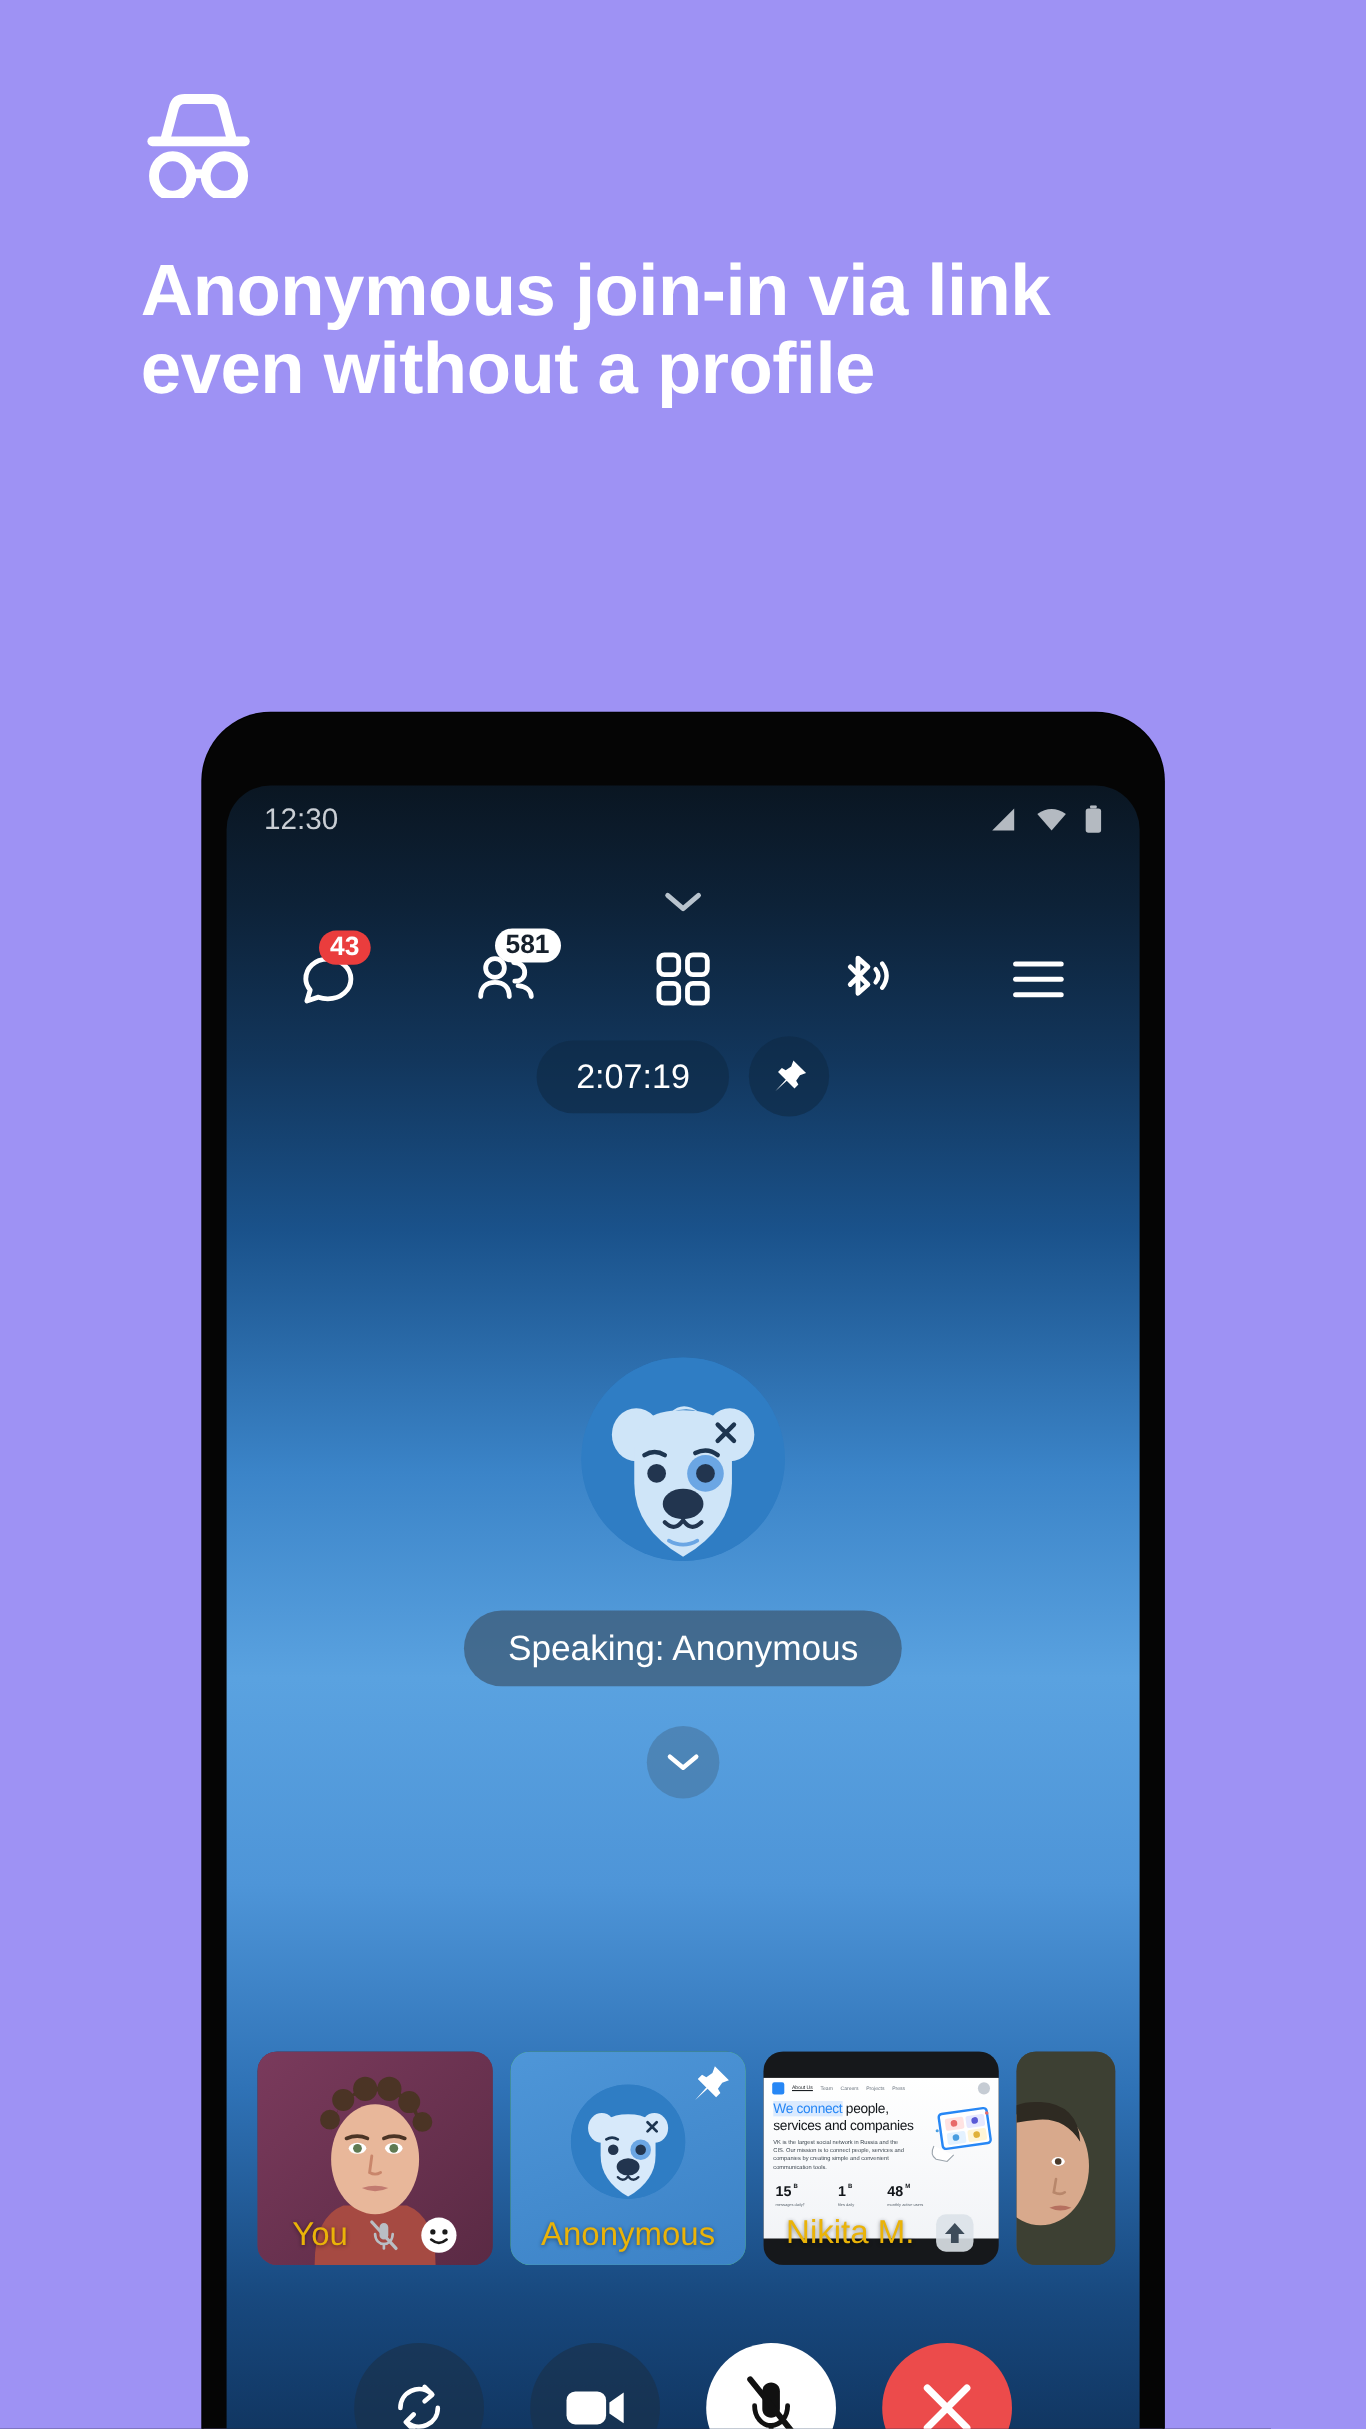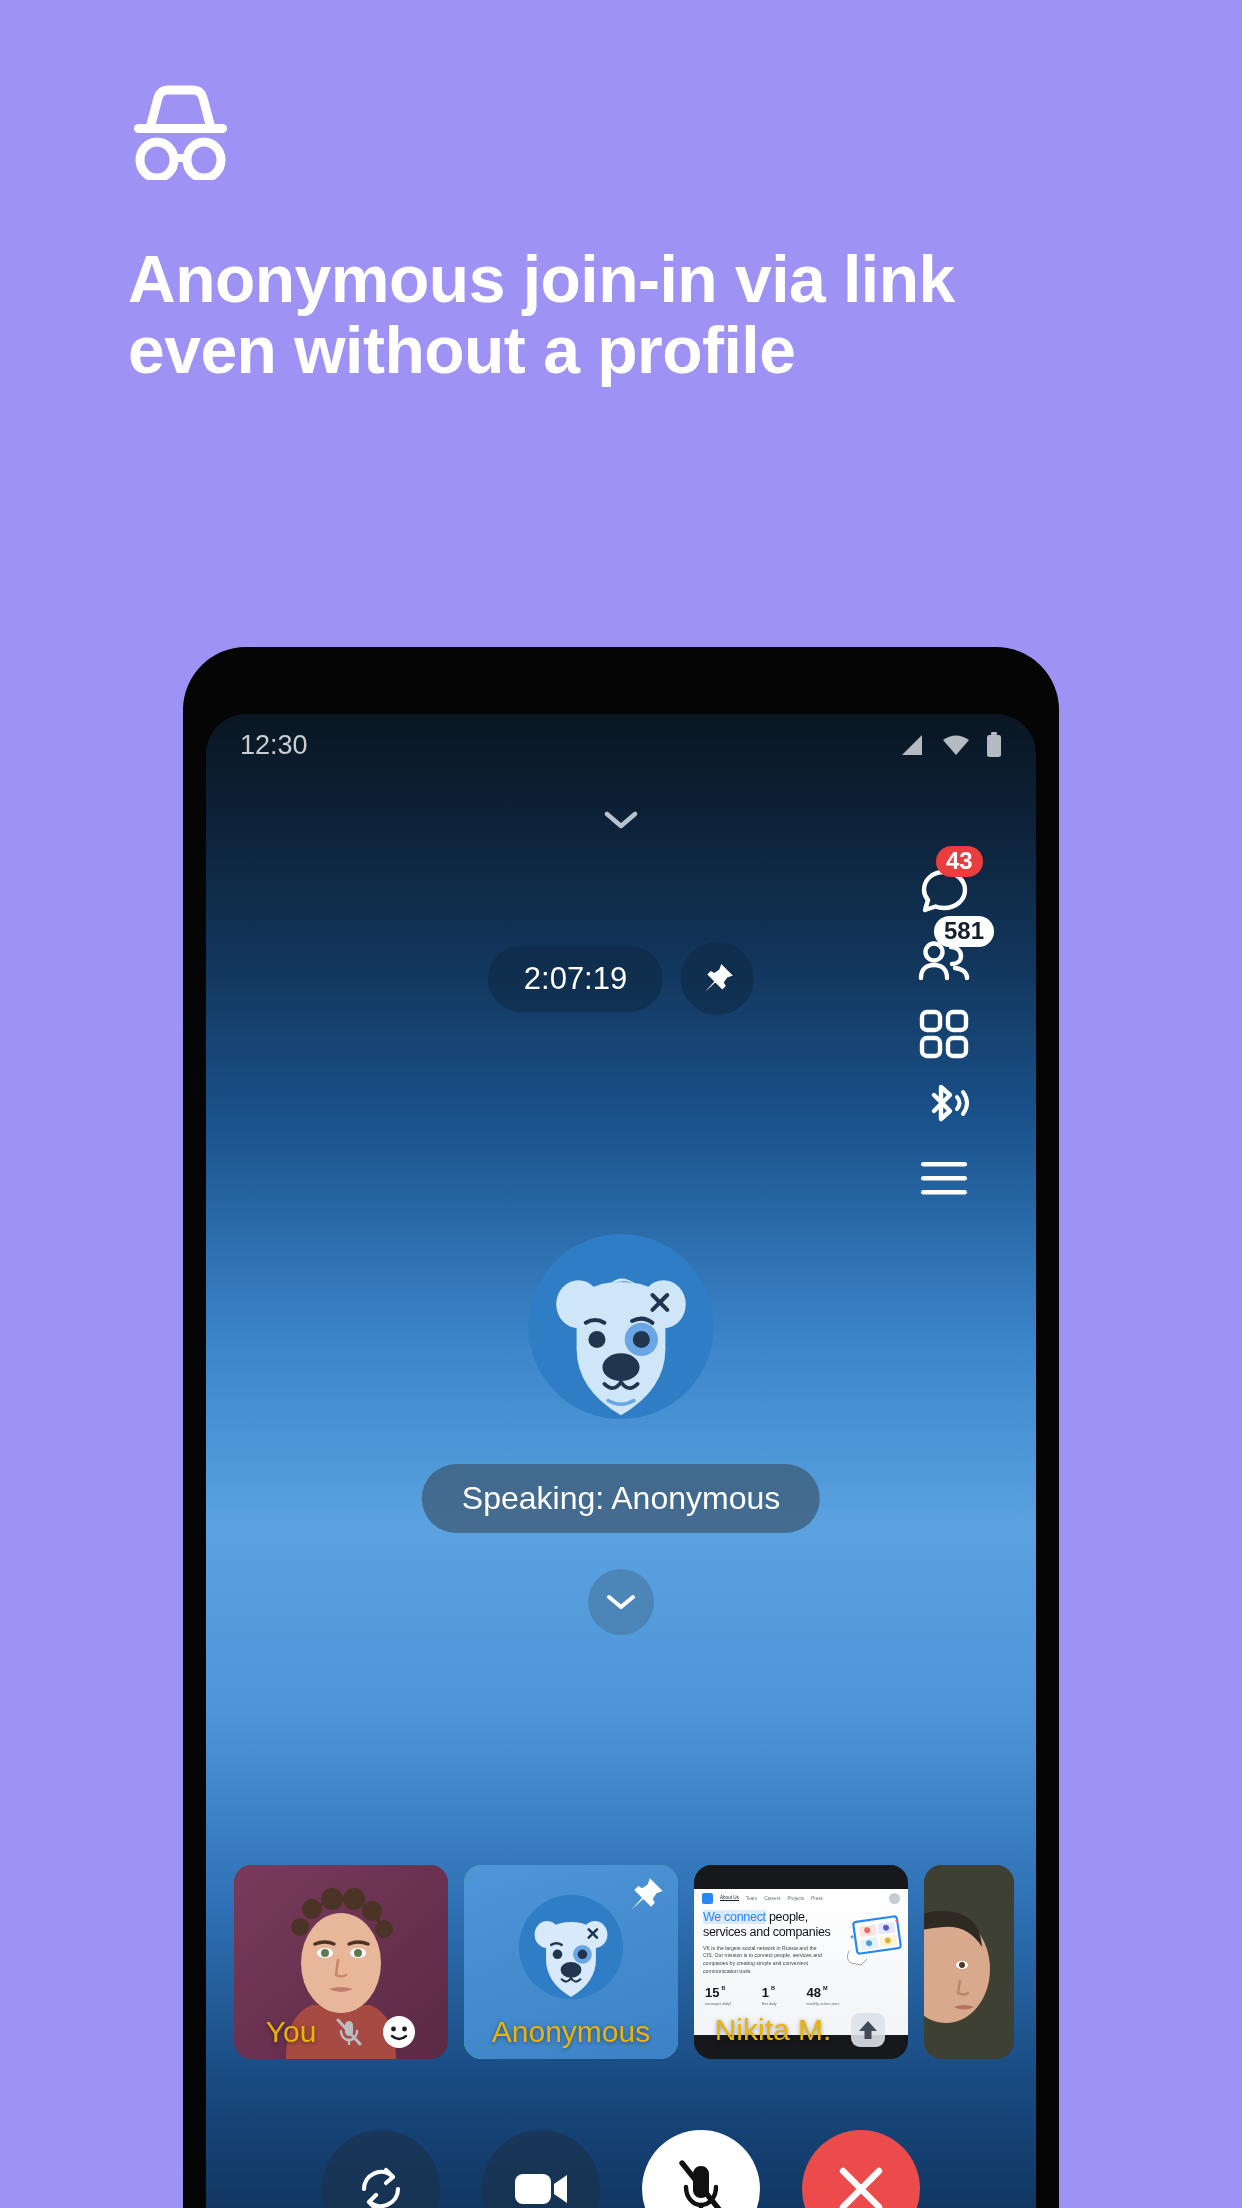--- a/index.html
+++ b/index.html
@@ -7,21 +7,21 @@
     width:1242px; height:2208px;
     overflow:hidden;
     font-family:"Liberation Sans", sans-serif;
   }
   body { background:#9e92f4; position:relative; }
 
   
   .promo { position:absolute; left:128px; top:84px; width:1000px; }
   .incognito-icon { width:105px; height:96px; display:block; }
   .promo-title {
-    margin-top:64px;
+    margin-top:48px;
     color:#ffffff;
     font-size:66px;
     line-height:1.07;
     font-weight:700;
     letter-spacing:-0.5px;
     white-space:pre-line;
   }
 
   
   .phone {
@@ -68,21 +68,20 @@
     position:absolute; left:50%; top:90px; transform:translateX(-50%);
     width:56px; height:32px;
     display:flex; align-items:center; justify-content:center;
   }
 
   
   .toolbar {
     position:absolute; left:0; top:140px; width:100%;
     display:flex; align-items:flex-end; justify-content:space-between;
     padding:0 56px;
-    flex-direction:column;
   }
   .tb-btn { position:relative; width:72px; height:72px;
     display:flex; align-items:center; justify-content:center; }
   .badge {
     position:absolute;
     font-size:24px; font-weight:600;
     border-radius:22px;
     padding:3px 10px 4px;
     line-height:1;
     min-width:42px; text-align:center;

